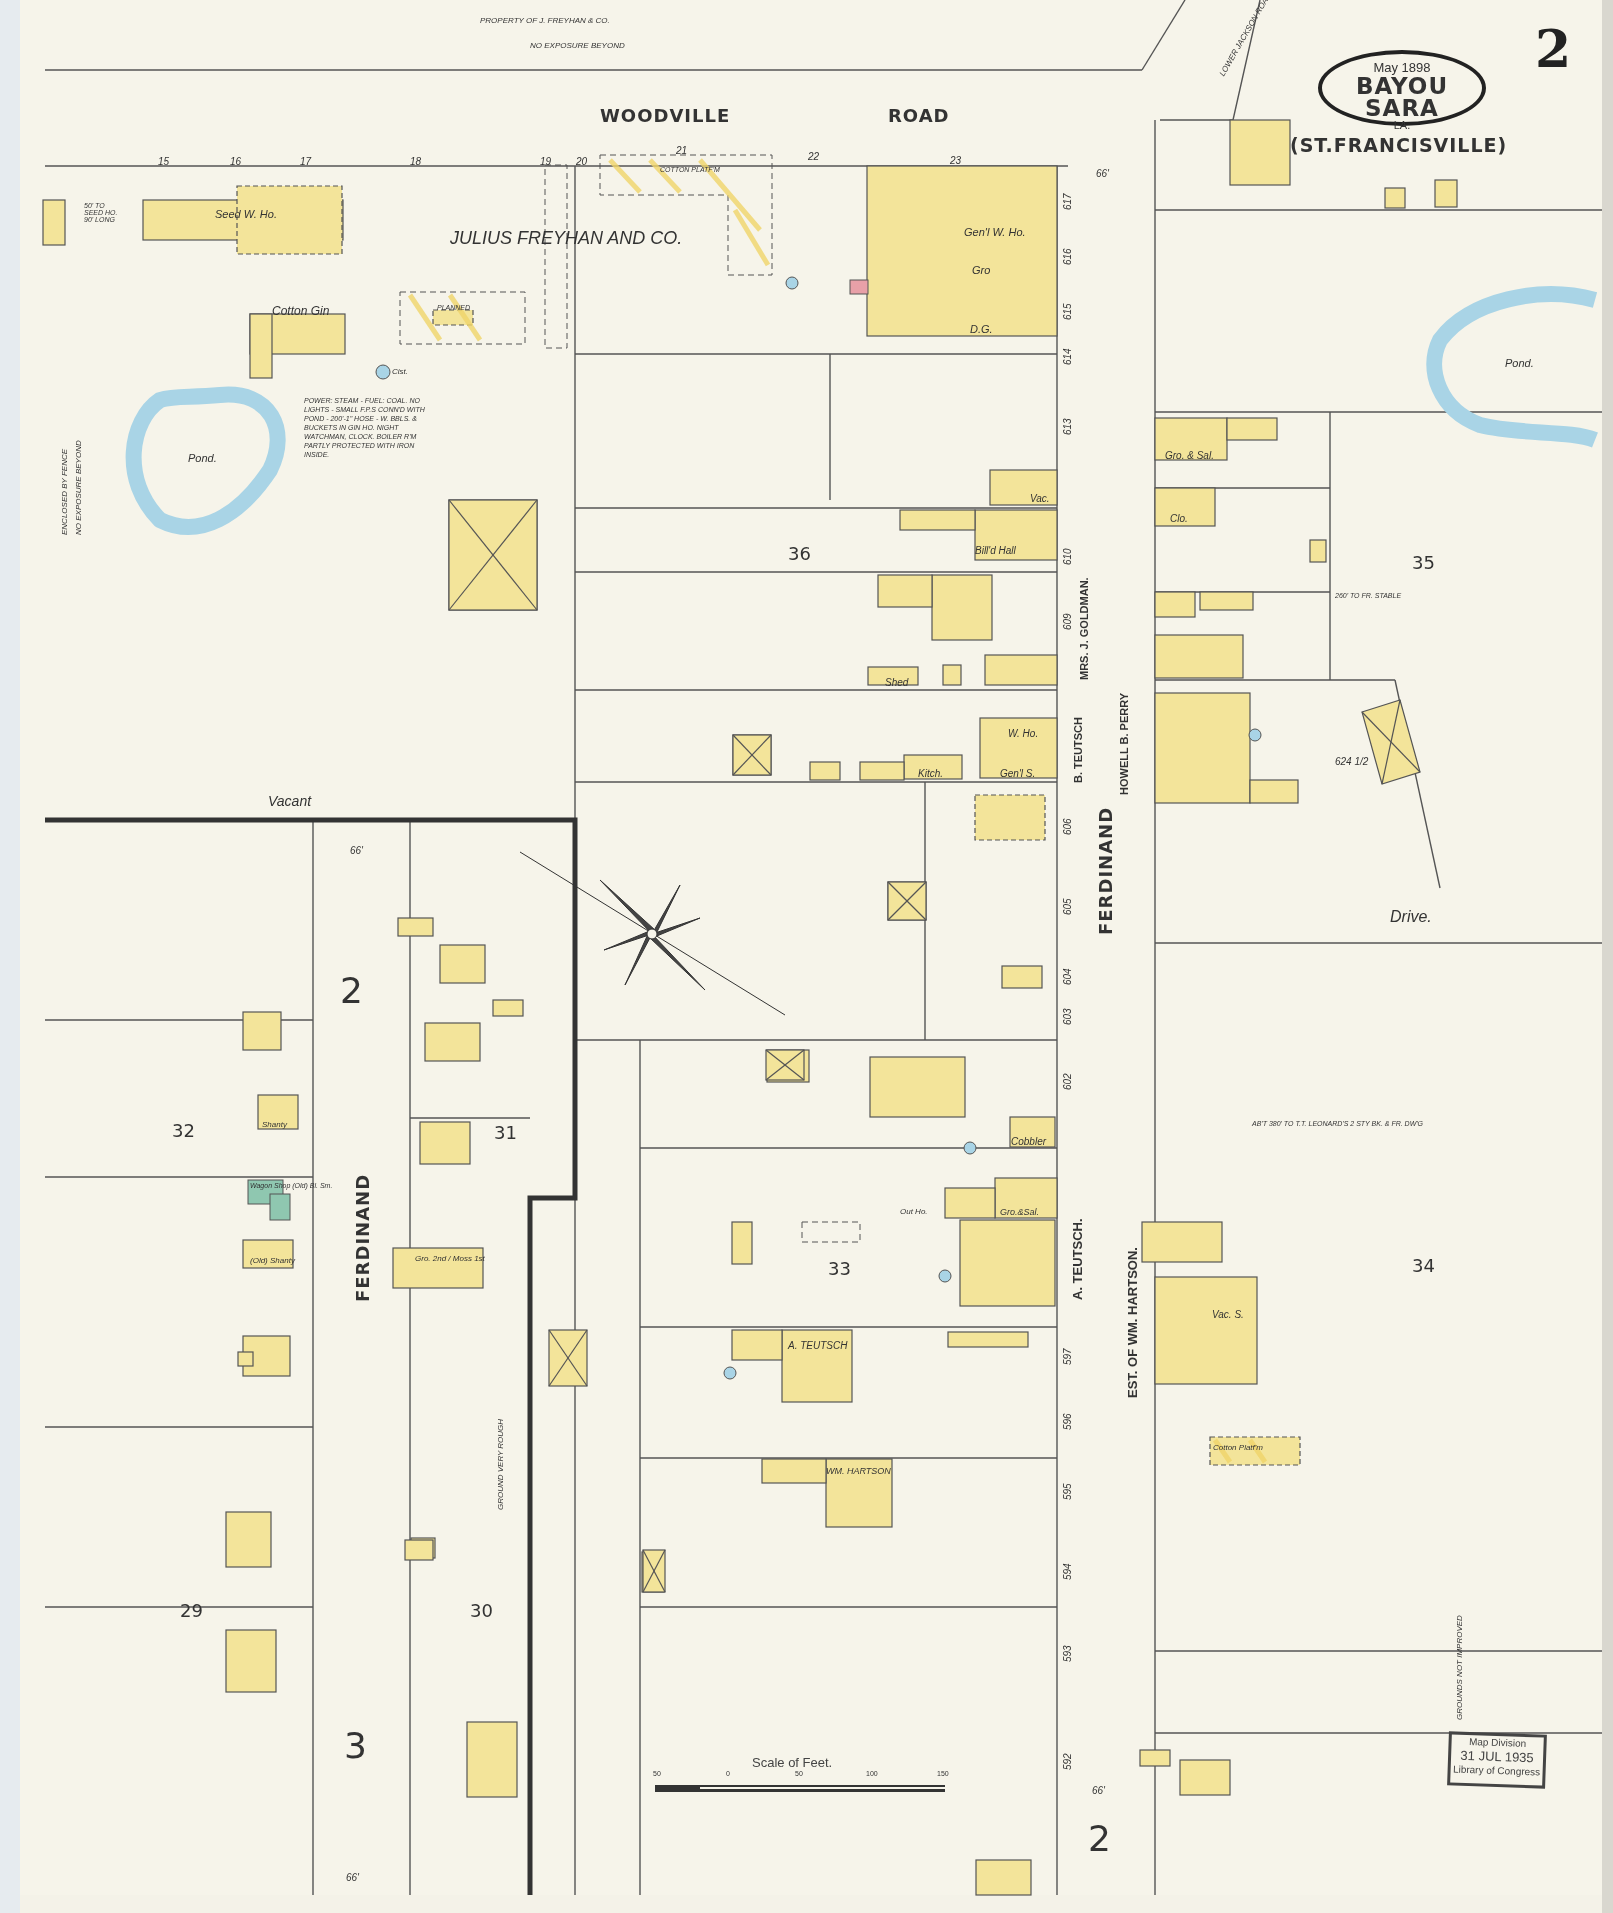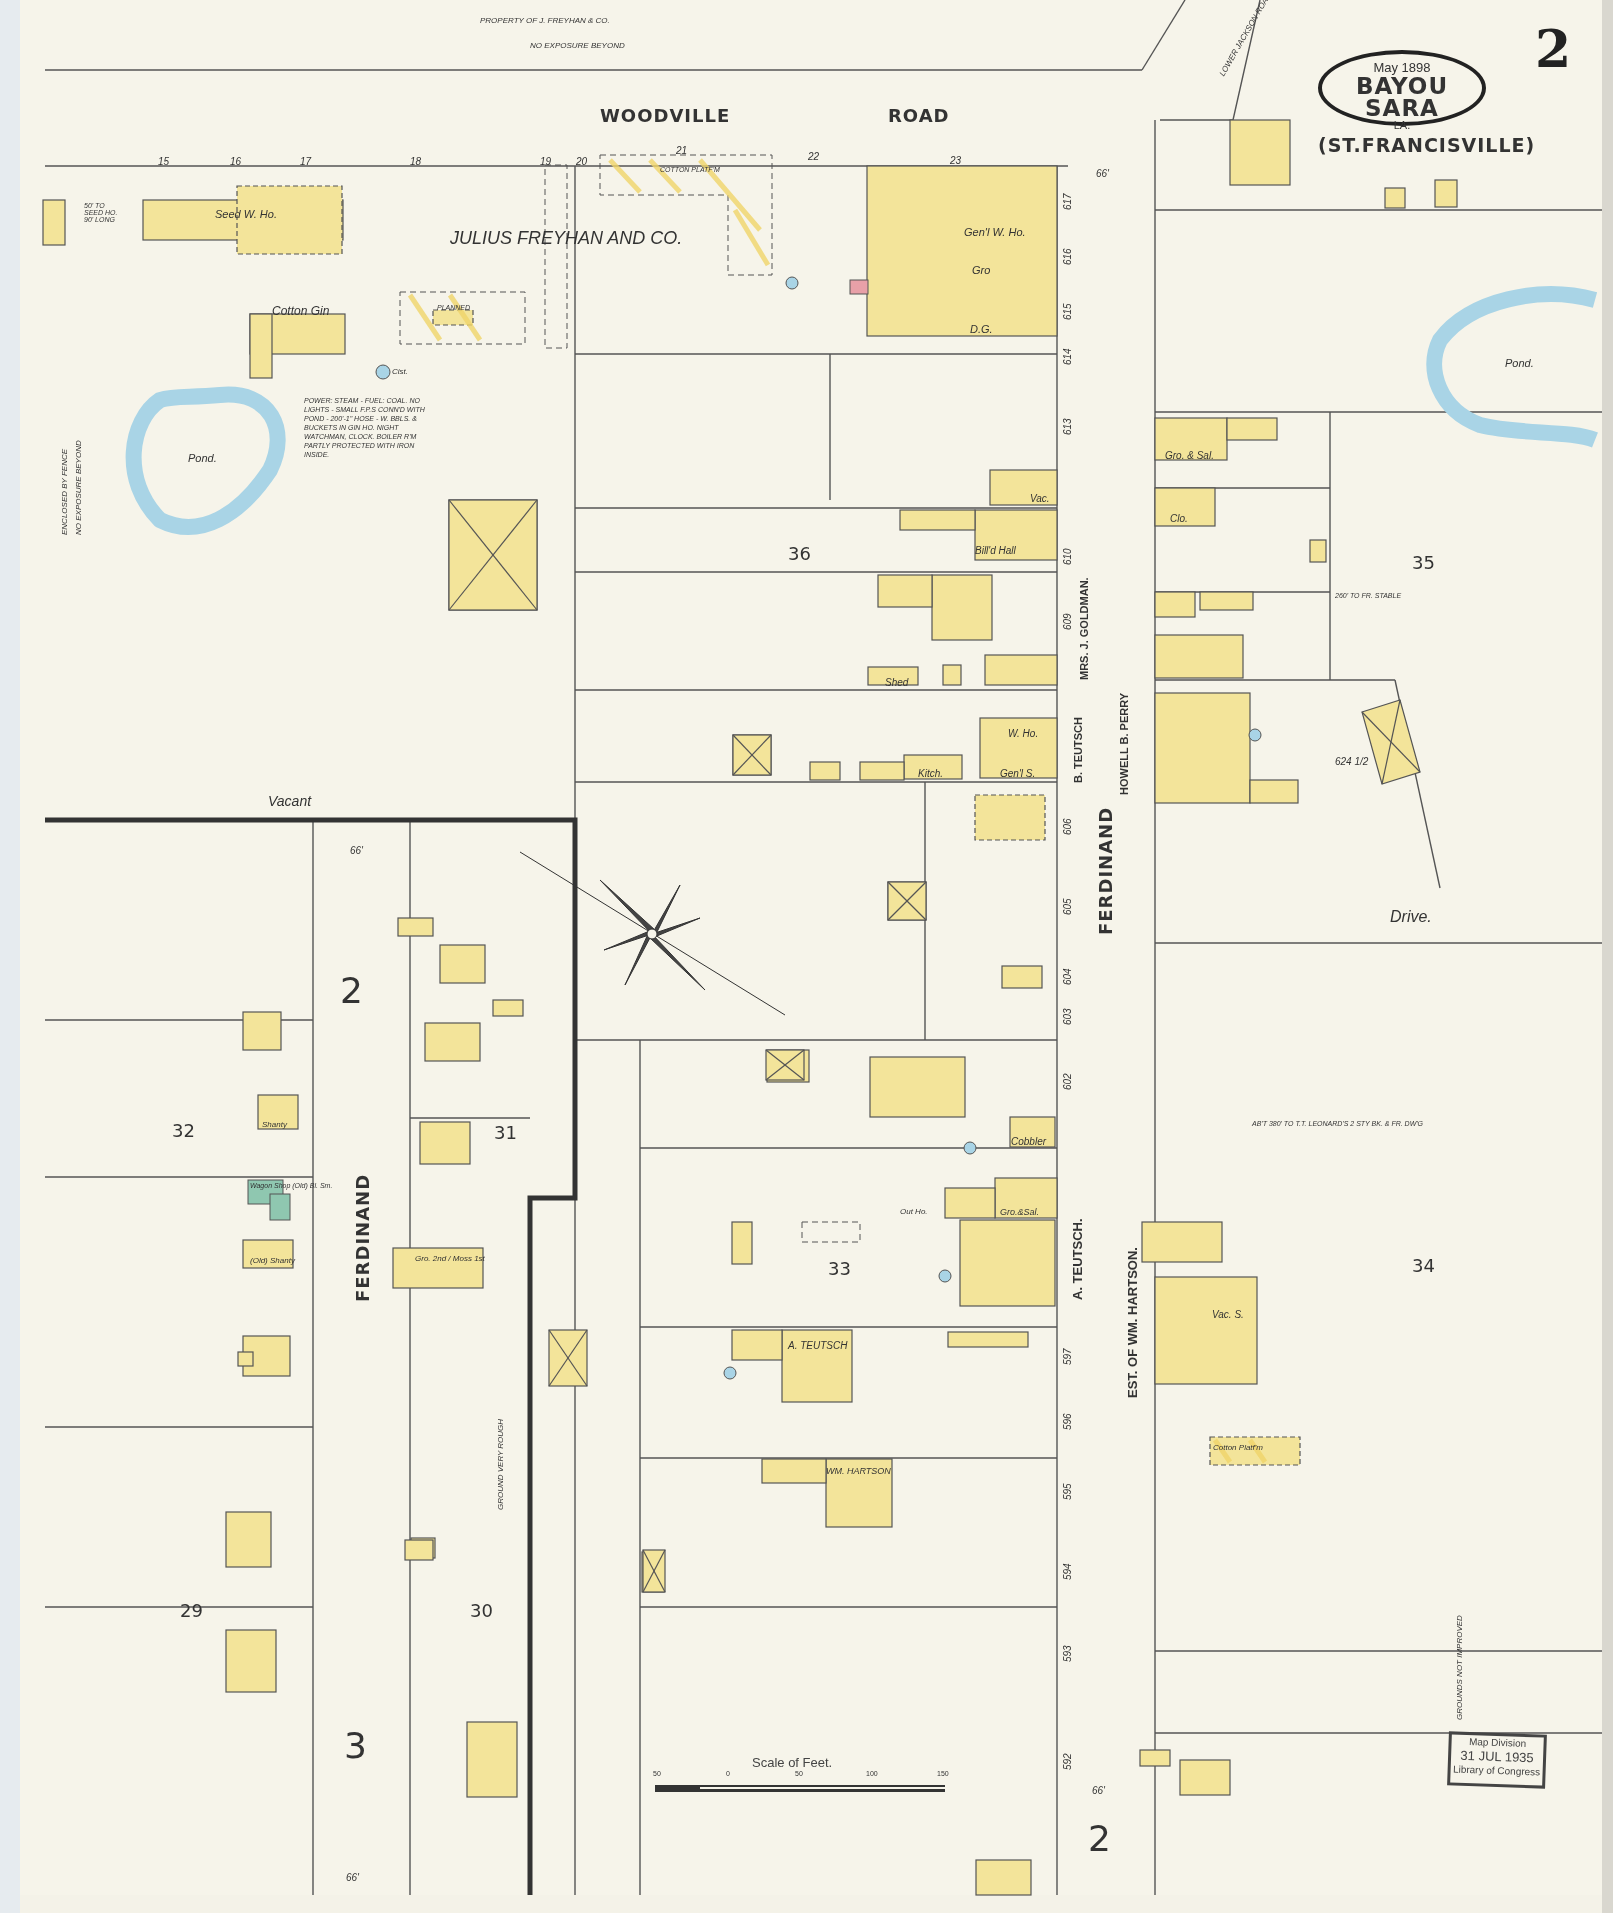--- a/index.html
+++ b/index.html
@@ -11,21 +11,21 @@
   .lbl{position:absolute;color:#333;font-style:italic;font-size:10px;white-space:nowrap;font-family:"Liberation Sans",sans-serif;}
   .street{position:absolute;color:#333;font-weight:bold;font-size:18px;letter-spacing:1px;font-family:"DejaVu Sans",sans-serif;white-space:nowrap;}
   .block-num{position:absolute;color:#333;font-size:18px;font-family:"DejaVu Sans",sans-serif;}
   .big-num{position:absolute;color:#333;font-size:36px;font-family:"DejaVu Sans",sans-serif;}
   .vert{transform:rotate(-90deg);transform-origin:left top;}
   .title-oval{position:absolute;left:1318px;top:50px;width:168px;height:76px;border:4px solid #222;border-radius:50%;text-align:center;box-sizing:border-box;}
   .title-oval .date{font-size:13px;color:#333;margin-top:6px;}
   .title-oval .town{font-size:23px;font-weight:bold;color:#333;letter-spacing:1px;line-height:22px;font-family:"DejaVu Sans",sans-serif;}
   .title-oval .state{font-size:11px;color:#333;}
   .sheet-num{position:absolute;left:1535px;top:18px;font-size:52px;font-weight:bold;color:#222;font-family:"DejaVu Serif",serif;}
-  .subtitle{position:absolute;left:1290px;top:134px;font-size:19px;font-weight:bold;color:#333;letter-spacing:1px;font-family:"DejaVu Sans",sans-serif;padding-left:28px;}
+  .subtitle{position:absolute;left:1290px;top:134px;font-size:19px;font-weight:bold;color:#333;letter-spacing:1px;font-family:"DejaVu Sans",sans-serif;}
   .stamp{position:absolute;left:1448px;top:1733px;width:92px;height:48px;border:3px solid #444;text-align:center;font-size:10px;color:#444;line-height:14px;transform:rotate(2deg);}
   .scale-title{position:absolute;left:752px;top:1755px;font-size:13px;color:#444;}
 </style>
 </head>
 <body>
 
 <div class="edge-left"></div>
 <div class="sheet"></div>
 <div class="edge-right"></div>
 

